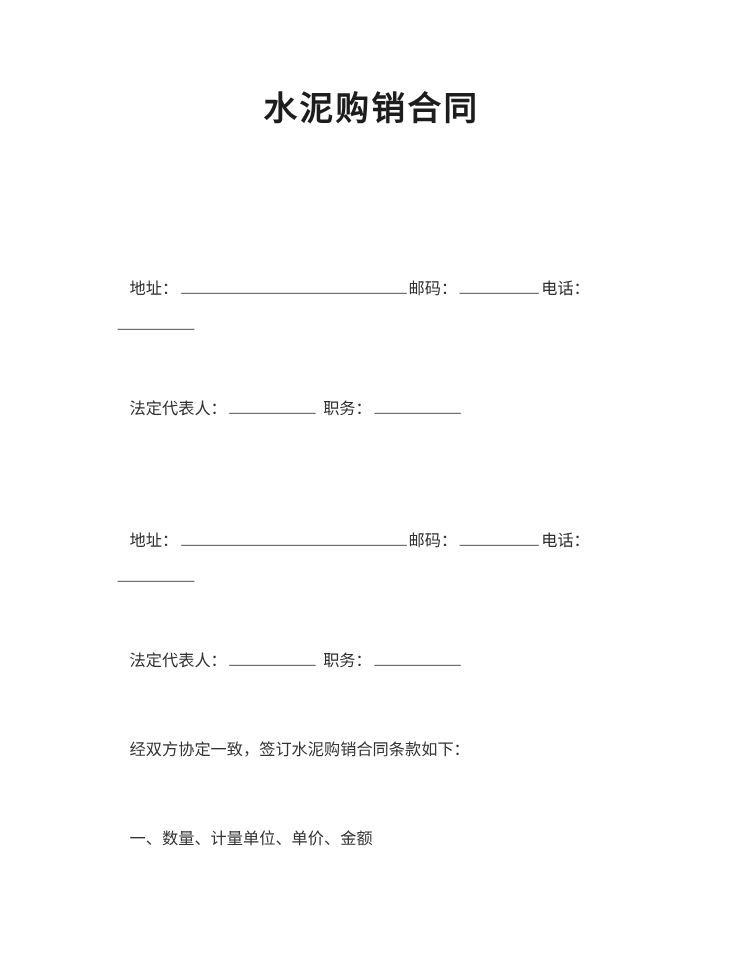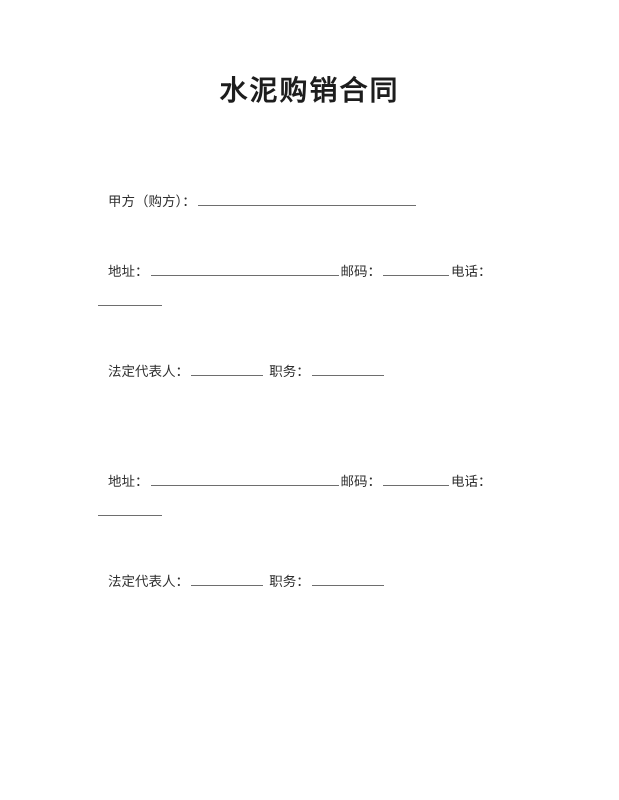--- a/index.html
+++ b/index.html
@@ -90,23 +90,20 @@
 </style>
 </head>
 <body>
 
 <div class="page">
 
   <div class="doc-title">水泥购销合同</div>
 
   <div class="body-block">
 
-    <p class="para">
-      <span class="label">甲方（购方）：</span><span class="fill party"></span>
-    </p>
 
     <div class="gap-md"></div>
 
     <p class="para">
       <span class="label">地址：</span><span class="fill address"></span><span class="label">邮码：</span><span class="fill postcode"></span><span class="label">电话：</span>
     </p>
     <p class="para">
       <span class="hang-line"></span>
     </p>
 
@@ -129,18 +126,20 @@
     </p>
 
     <div class="gap-md"></div>
 
     <p class="para">
       <span class="label">法定代表人：</span><span class="fill rep"></span>&nbsp;<span class="label">职务：</span><span class="fill duty"></span>
     </p>
 
     <div class="gap-lg"></div>
 
+    <p class="para">经双方协定一致，签订水泥购销合同条款如下：</p>
 
     <div class="gap-lg"></div>
 
+    <p class="section-heading">一、数量、计量单位、单价、金额</p>
 
   </div>
 </div>
 
 </body></html>

